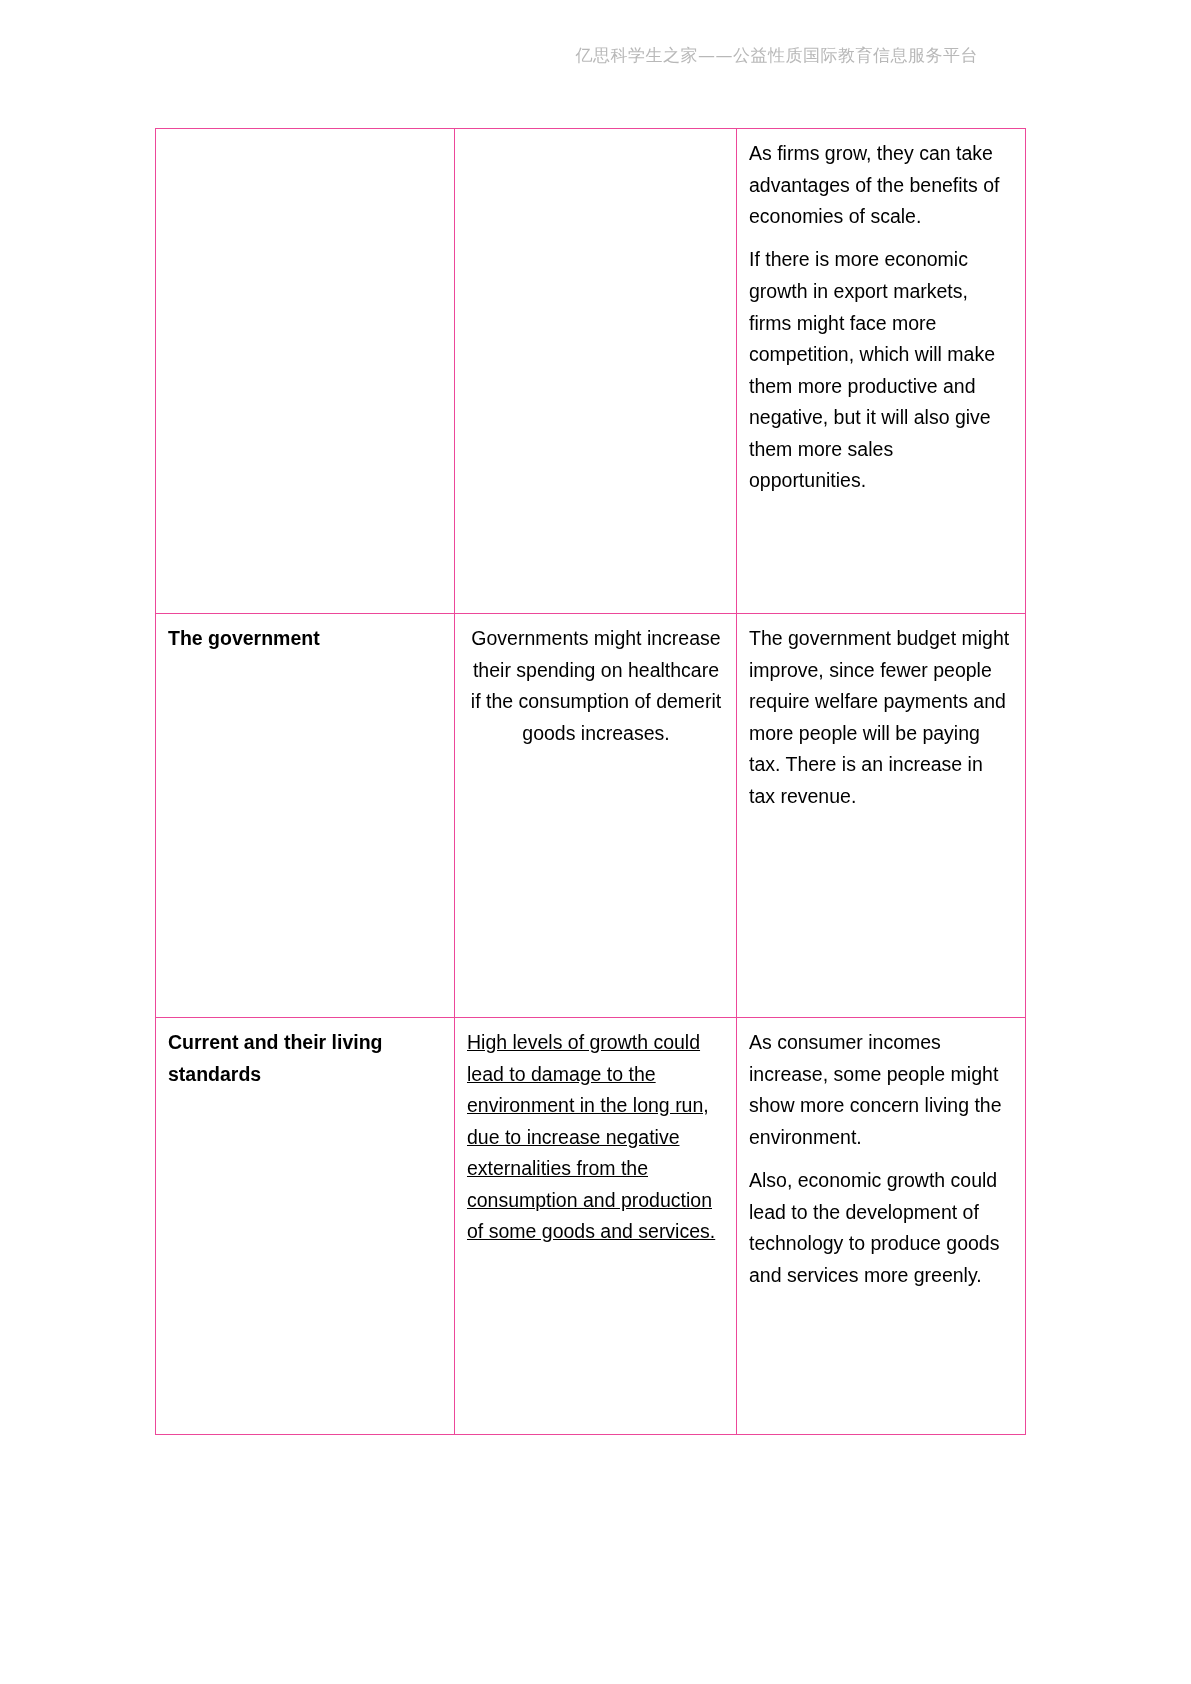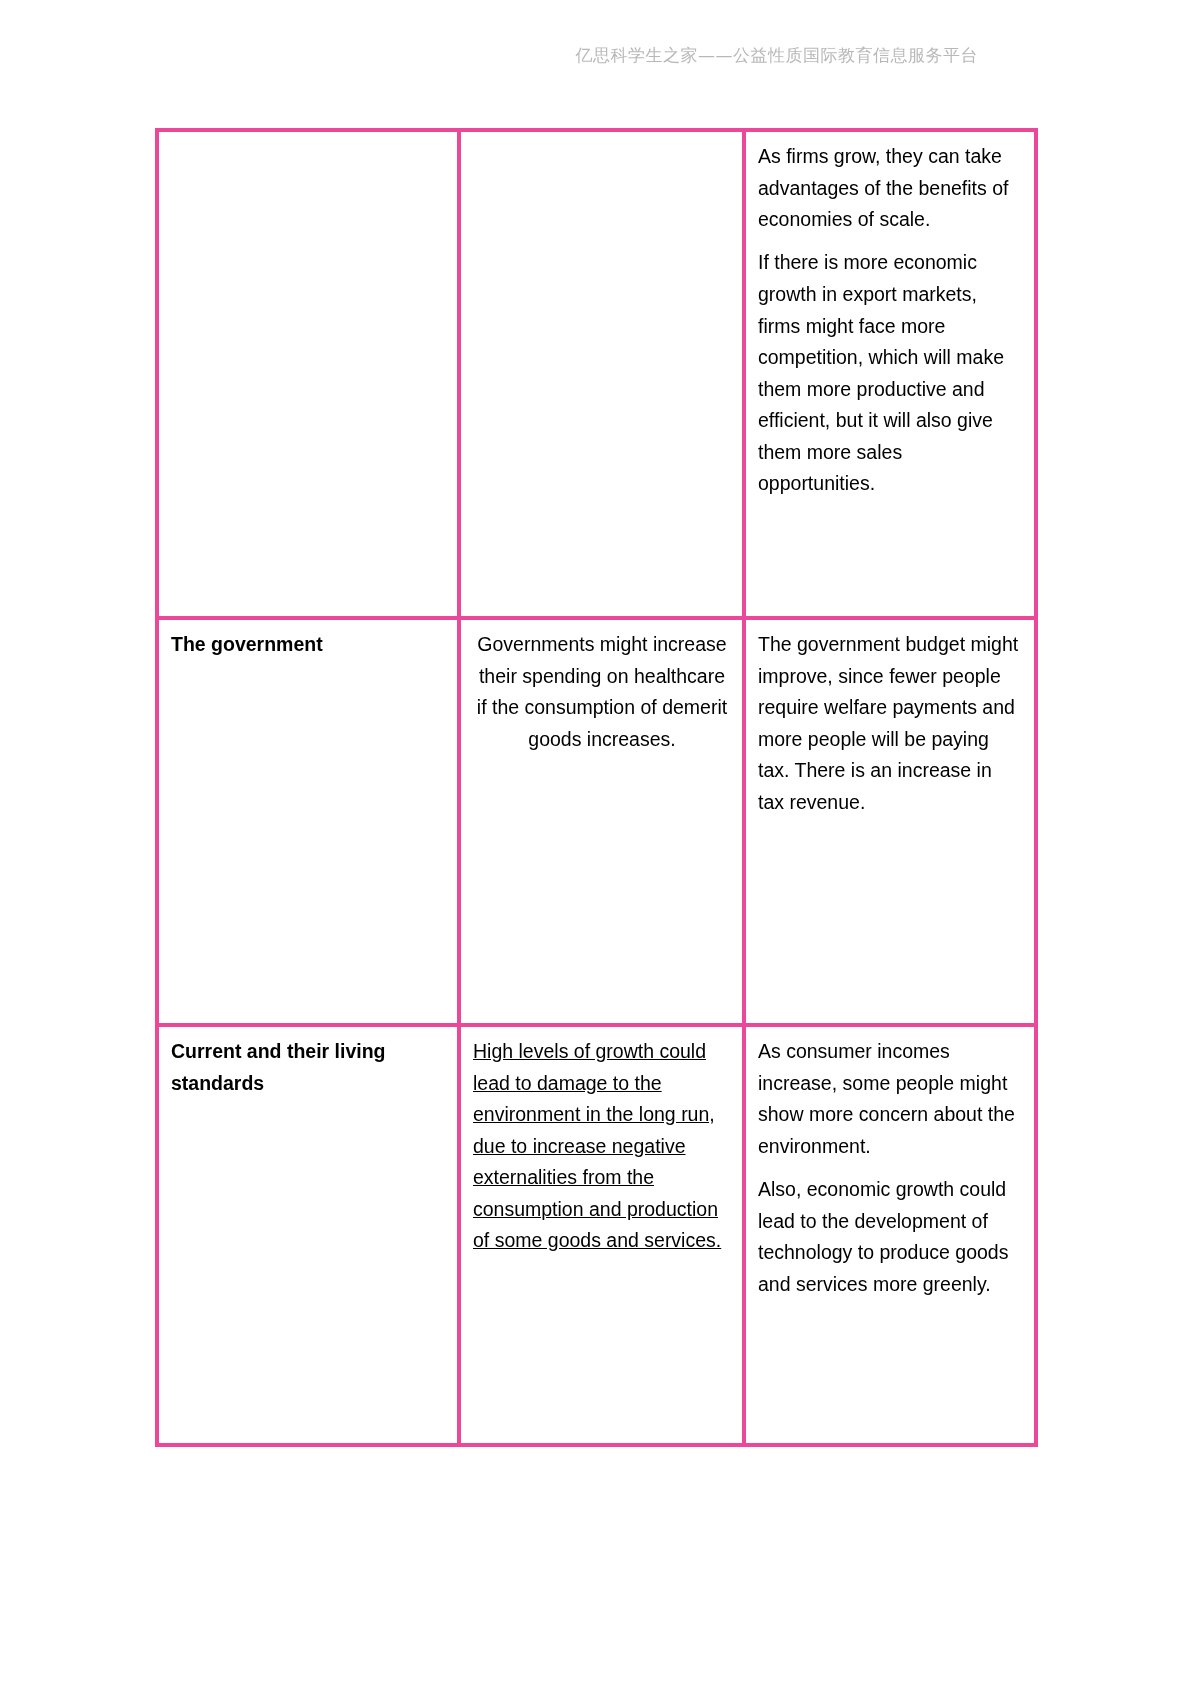--- a/index.html
+++ b/index.html
@@ -49,21 +49,21 @@
   }
   table.content-table {
     position: absolute;
     top: 128px;
     left: 155px;
     width: 798px;
     border-collapse: collapse;
     table-layout: fixed;
   }
   table.content-table td {
-    border: 4px solid #ec4899;
+    border: 1px solid #ec4899;
     vertical-align: top;
     padding: 9px 11px 9px 12px;
     font-size: 19.5px;
     line-height: 1.62;
     font-family: "Liberation Sans", sans-serif;
     color: #000000;
   }
   td.col-a { width: 275px; }
   td.col-b { width: 258px; }
   td.col-c { width: 265px; }
@@ -83,21 +83,21 @@
   <table class="content-table">
     <tbody>
       <tr>
         <td class="col-a" style="height: 466px;">
           <p class="para rowlabel"></p>
         </td>
         <td class="col-b" style="height: 466px;"></td>
         <td class="col-c" style="height: 466px;">
           <p class="para">As firms grow, they can take advantages of the benefits of economies of scale.</p>
           <div class="spacer-gap"></div>
-          <p class="para">If there is more economic growth in export markets, firms might face more competition, which will make them more productive and efficient, but it will also give them more sales opportunities.</p>
+          <p class="para">If there is more economic growth in export markets, firms might face more competition, which will make them more productive and negative, but it will also give them more sales opportunities.</p>
         </td>
       </tr>
       <tr>
         <td class="col-a" style="height: 385px;">
           <p class="para rowlabel">The government</p>
         </td>
         <td class="col-b" style="height: 385px; text-align: center;">
           <p class="para">Governments might increase their spending on healthcare if the consumption of demerit goods increases.</p>
         </td>
         <td class="col-c" style="height: 385px;">
@@ -105,21 +105,21 @@
         </td>
       </tr>
       <tr>
         <td class="col-a" style="height: 398px;">
           <p class="para rowlabel">Current and their living standards</p>
         </td>
         <td class="col-b" style="height: 398px; text-decoration: underline;">
           <p class="para">High levels of growth could lead to damage to the environment in the long run, due to increase negative externalities from the consumption and production of some goods and services.</p>
         </td>
         <td class="col-c" style="height: 398px;">
-          <p class="para">As consumer incomes increase, some people might show more concern about the environment.</p>
+          <p class="para">As consumer incomes increase, some people might show more concern living the environment.</p>
           <div class="spacer-gap"></div>
           <p class="para">Also, economic growth could lead to the development of technology to produce goods and services more greenly.</p>
         </td>
       </tr>
     </tbody>
   </table>
 
 
 </div>
 

